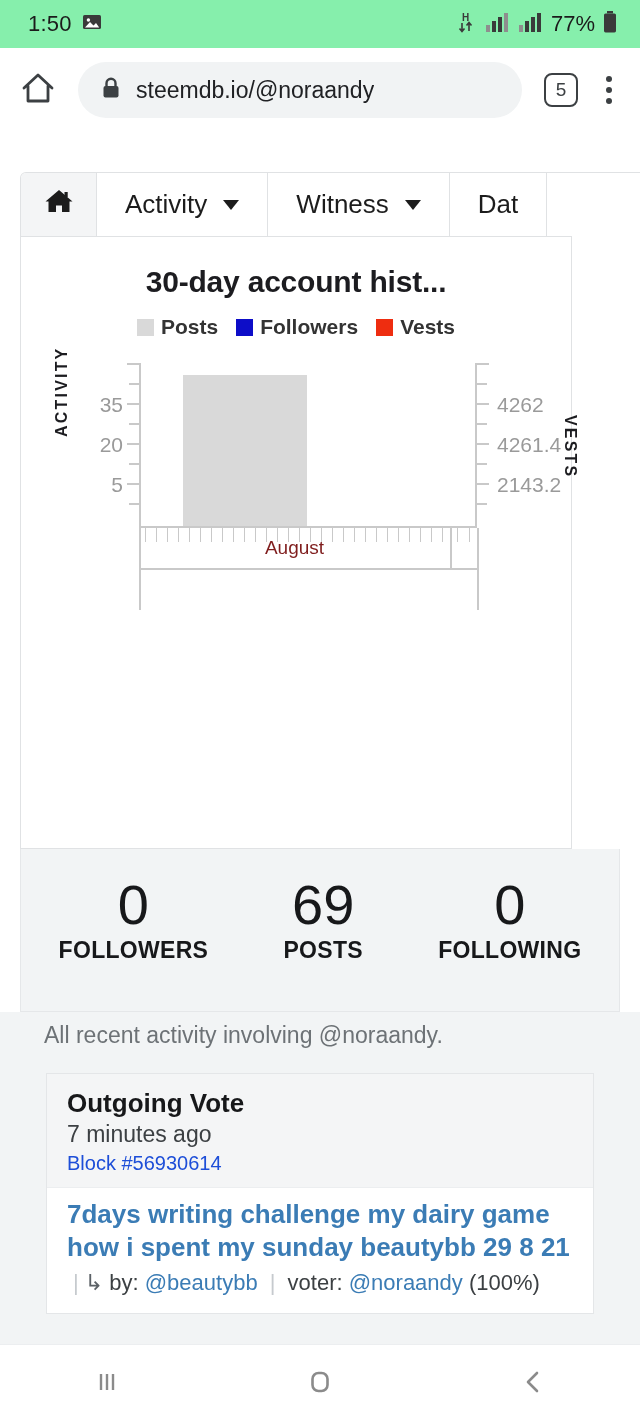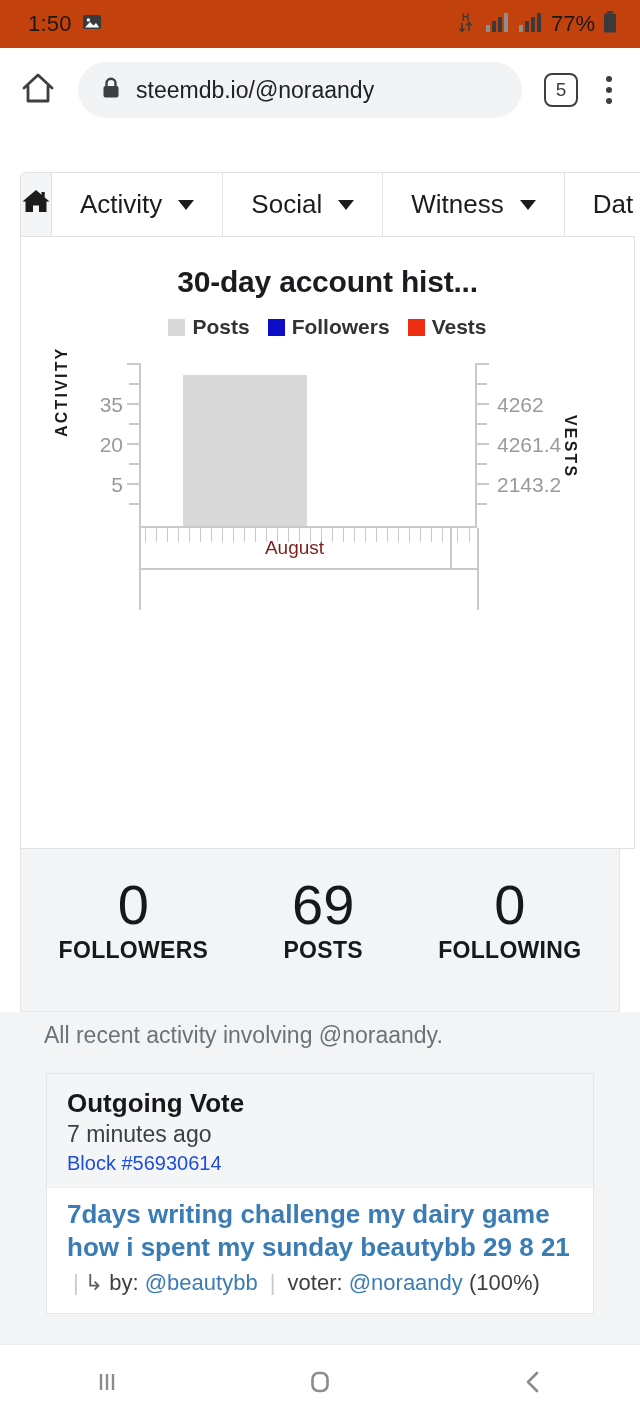--- a/index.html
+++ b/index.html
@@ -7,21 +7,21 @@
     width: 640px; height: 1422px;
     font-family: "Liberation Sans", sans-serif;
     background: #ffffff;
     overflow: hidden;
   }
   #screen { position: relative; width: 640px; height: 1422px; background: #ffffff; }
 
   
   .statusbar {
     height: 48px; display: flex; align-items: center;
-    justify-content: space-between; padding: 0 22px 0 28px; background: #c2410c; gap: 12px;
+    justify-content: space-between; padding: 0 22px 0 28px; background: #86efac; gap: 12px;
   }
   .sb-left { display: flex; align-items: center; gap: 10px; }
   .sb-time { font-size: 22px; color: #1b1b1b; letter-spacing: .2px; }
   .sb-right { display: flex; align-items: center; gap: 7px; }
   .sb-batt-text { font-size: 22px; color: #1b1b1b; }
 
   
   .browserbar {
     height: 84px; display: flex; align-items: center;
     padding: 0 14px 0 10px; gap: 6px; background: #ffffff;
@@ -72,21 +72,21 @@
     display: flex; align-items: center; justify-content: center; gap: 16px;
     padding: 0 28px; font-size: 26px; color: #1c1c1c; white-space: nowrap;
     border-right: 1px solid #e0e2e4; background: #ffffff;
   }
   .tab.home { width: 76px; padding: 0; background: #f4f5f6; }
   .caret { width: 0; height: 0; border-left: 8px solid transparent;
            border-right: 8px solid transparent; border-top: 10px solid #1c1c1c; }
 
   
   .chartcard {
-    position: absolute; left: 20px; top: 104px; width: 615px; height: 613px;
+    position: absolute; left: 20px; top: 104px; width: 552px; height: 613px;
     background: #ffffff; border: 1px solid #e0e2e4;
   }
   .chart-title {
     text-align: center; font-size: 30px; font-weight: bold; color: #1c1c20;
     margin-top: 28px; letter-spacing: -.2px;
   }
   .legend { display: flex; align-items: center; justify-content: center; gap: 18px; margin-top: 16px; }
   .leg { display: flex; align-items: center; gap: 7px; font-size: 21px; font-weight: bold; color: #333; }
   .swatch { width: 17px; height: 17px; display: inline-block; }
 
@@ -230,24 +230,20 @@
       <div class="tab home">
         <span>
           <svg width="30" height="28" viewBox="0 0 30 28">
             <path d="M15 3 L1.5 14.5 L4.5 14.5 L4.5 25 L12 25 L12 18.5 L18 18.5 L18 25 L25.5 25 L25.5 14.5 L28.5 14.5 Z" fill="#1c1c1c"></path>
             <rect x="20.5" y="5" width="3.2" height="5" fill="#1c1c1c"></rect>
           </svg>
         </span>
       </div>
       <div class="tab">
         <span>Activity</span>
-        <span class="caret"></span>
-      </div>
-      <div class="tab">
-        <span>Social</span>
         <span class="caret"></span>
       </div>
       <div class="tab">
         <span>Witness</span>
         <span class="caret"></span>
       </div>
       <div class="tab">
         <span>Dat</span>
       </div>
     </div>

